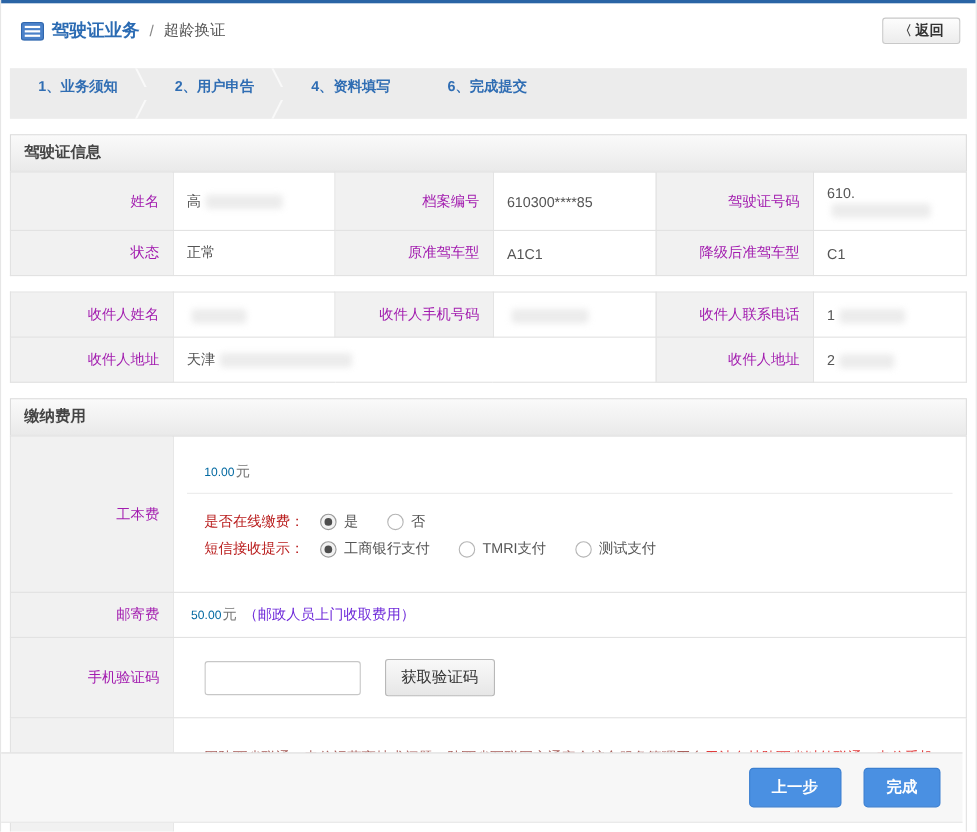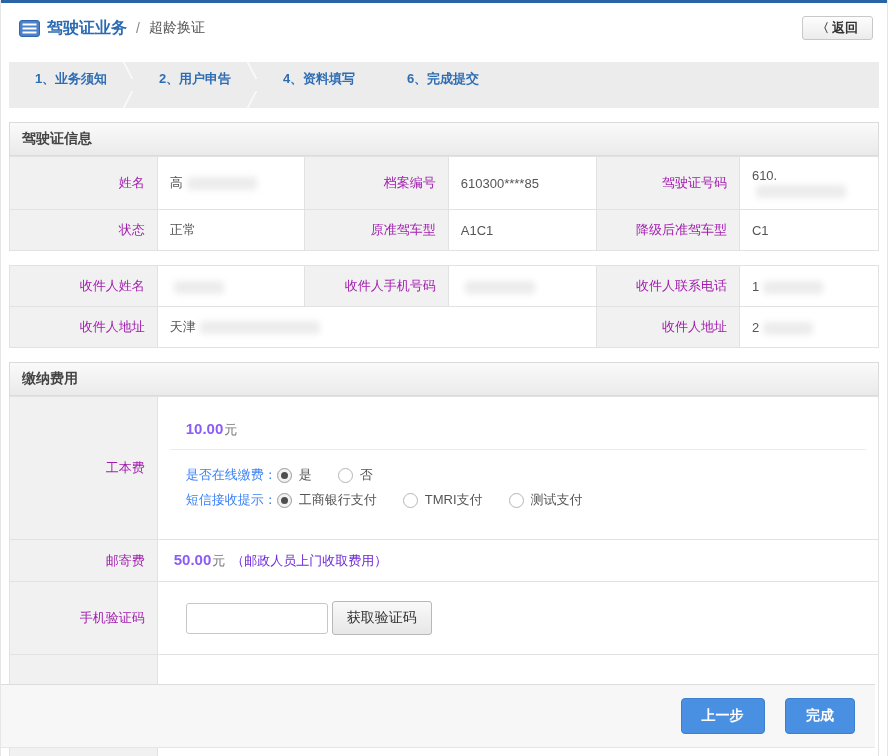--- a/index.html
+++ b/index.html
@@ -32,31 +32,31 @@
   table.grid { width:100%; border-collapse:collapse; table-layout:fixed; }
   table.grid td { border:1px solid #e2e2e2; font-size:13px; padding:11px 12px; vertical-align:middle; }
   td.lbl { background:#f1f1f1; text-align:right; color:#a21caf; padding-right:12px; }
   td.val { background:#fff; color:#555; text-align:left; }
   .blur-patch { display:inline-block; height:13px; border-radius:3px; background:#dcdcdc; filter:blur(3px); opacity:.55; vertical-align:middle; margin-left:4px; }
   .w50{width:50px} .w60{width:60px} .w70{width:70px} .w90{width:90px} .w120{width:120px}
 
   
   td.fee-cell { padding:0; }
   .fee-top { padding:12px 16px 10px; border-bottom:1px solid #ececec; }
-  .amount { color:#8b5cf6; font-size:15px; font-weight:bold; }
+  .amount { color:#0369a1; font-size:11px; font-weight:normal; }
   .unit { color:#777; font-size:13px; margin-left:1px; }
   .fee-note { color:#6d28d9; font-size:13px; margin-left:6px; }
   .fee-radios { padding:9px 16px 12px; }
   .radio-row { display:flex; align-items:center; margin:7px 0; font-size:13px; color:#555; }
-  .radio-q { color:#3b82f6; }
+  .radio-q { margin-right:14px; color:#b91c1c; }
   .radio-opt { display:flex; align-items:center; margin-right:26px; cursor:pointer; color:#555; }
   .radio { width:15px; height:15px; border-radius:50%; border:1px solid #b5b5b5; background:#fff; margin-right:7px; position:relative; display:inline-block; }
   .radio.checked { border-color:#9a9a9a; background:#f2f2f2; }
   .radio.checked::after { content:""; position:absolute; left:3px; top:3px; width:7px; height:7px; border-radius:50%; background:#4d4d4d; }
-  .verify-wrap { display:flex; align-items:center; gap:4px; padding:8px 16px; }
+  .verify-wrap { display:flex; align-items:center; gap:22px; padding:8px 16px; }
   .verify-input { width:142px; height:31px; border:1px solid #c7c7c7; border-radius:3px; padding:0 8px; font-size:13px; outline:none; }
   .btn-code { background:linear-gradient(#f9f9f9,#e7e7e7); border:1px solid #b8b8b8; border-radius:3px; padding:7px 14px; font-size:14px; color:#333; cursor:pointer; }
   .sms-text { padding:12px 16px; font-size:13px; line-height:1.95; text-align:left; }
   .sms-1,.sms-3 { color:#a8605c; }
   .sms-2 { color:#e03c3c; }
 
   
   .footer { position:absolute; left:0; right:12px; bottom:8px; background:#f7f7f7; border-top:1px solid #ddd; border-bottom:1px solid #e6e6e6; padding:13px 20px; text-align:right; }
   .btn-blue { display:inline-block; background:#4a90e2; border:1px solid #3b7fd0; border-radius:4px; color:#fff; font-size:14px; font-weight:bold; padding:8px 20px; margin-left:16px; cursor:pointer; }
 </style>

